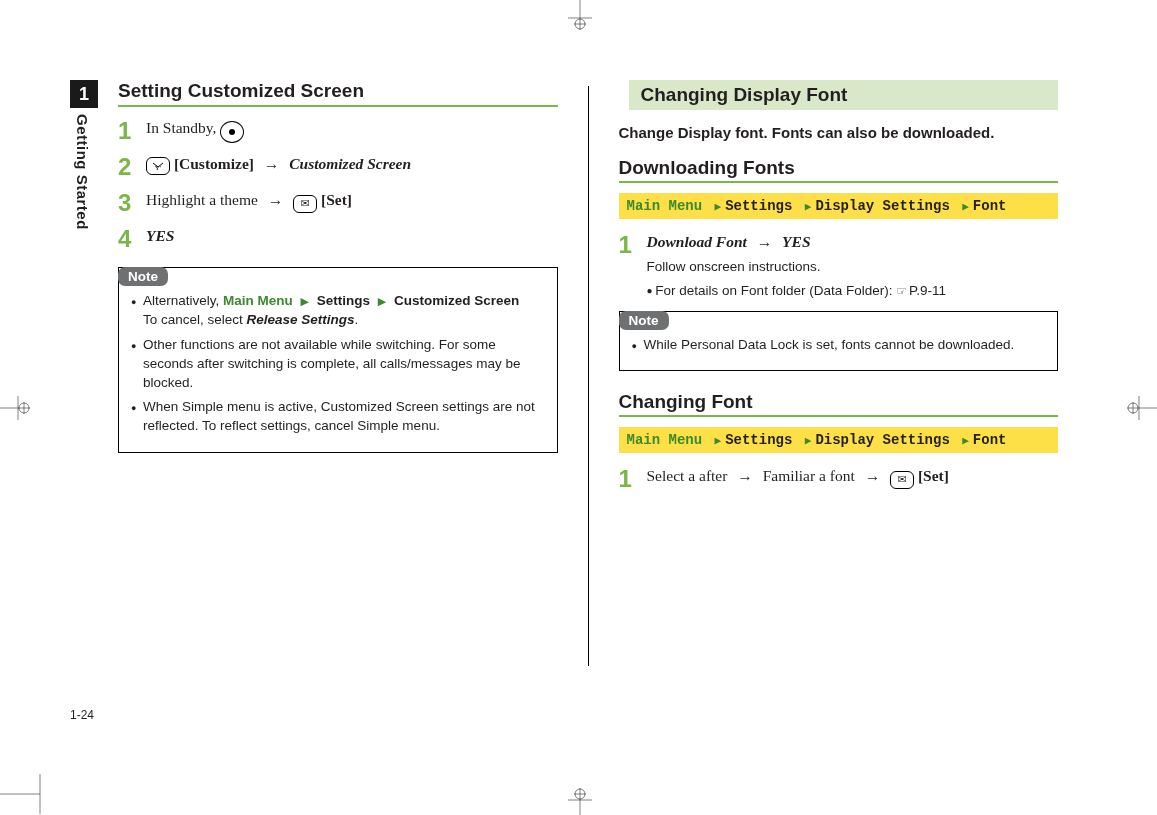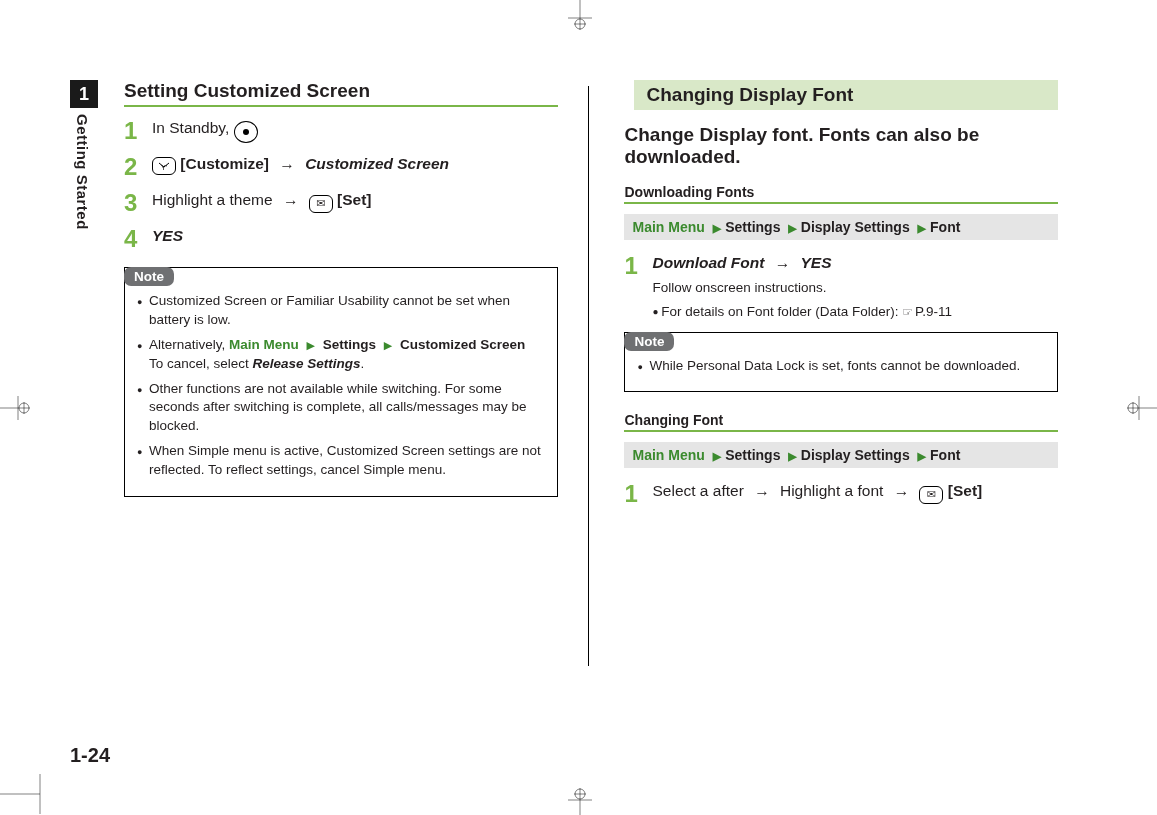--- a/index.html
+++ b/index.html
@@ -39,21 +39,20 @@
   .columns {
     position: absolute;
     left: 118px; top: 80px;
     width: 940px;
     display: flex;
     gap: 30px;
   }
   .col {
     width: 440px;
     position: relative;
-    margin-left: 6px;
   }
   .col-divider {
     width: 1px;
     background: #000;
     height: 580px;
     align-self: stretch;
     margin-top: 6px;
   }
 
   .h1 {
@@ -74,25 +73,25 @@
   }
   .h2-bar .title {
     background: #d9e8c8;
     font-weight: bold;
     font-size: 19px;
     padding: 4px 12px;
     flex: 1;
   }
   .intro {
     font-weight: bold;
+    font-size: 15px;
+    margin-bottom: 16px;
+  }
+  .subhead {
     font-size: 19px;
-    margin-bottom: 16px;
-  }
-  .subhead {
-    font-size: 14px;
     font-weight: bold;
     border-bottom: 2px solid #7ab648;
     padding-bottom: 2px;
     margin-bottom: 10px;
   }
 
   .step {
     display: flex;
     align-items: flex-start;
     margin-bottom: 10px;
@@ -103,21 +102,21 @@
     font-weight: bold;
     width: 28px;
     flex-shrink: 0;
     line-height: 1;
     padding-top: 2px;
   }
   .step-body {
     font-size: 15.5px;
     line-height: 1.45;
   }
-  .step-body .main { display: block; }
+  .step-body .main { display: block; font-family: Liberation Serif, serif; }
   .step-body .sub {
     display: block;
     font-size: 13.5px;
     margin-top: 4px;
     padding-left: 0;
   }
   .b { font-weight: bold; text-align: right; }
   .bi { font-weight: bold; font-style: italic; }
   .arrow { margin: 0 6px; font-weight: bold; }
   .bullet::before { content: "● "; font-size: 10px; vertical-align: 1px; }
@@ -136,25 +135,26 @@
   .key.round {
     width: 22px; height: 22px;
     border-radius: 50%;
     padding: 0;
   }
   .key.round .dot {
     width: 6px; height: 6px; background: #000; border-radius: 50%;
   }
 
   .menu-path {
-    background: #e5e5e5;
+    background: #fde047;
     padding: 5px 8px;
     font-size: 14px;
     font-weight: bold;
     margin: 8px 0 12px;
+    font-family: Liberation Mono, monospace;
   }
   .menu-path .mm { color: #3b8a2e; }
   .tri { color: #3b8a2e; margin: 0 4px; font-size: 11px; }
 
   .note-box {
     border: 1px solid #000;
     margin-top: 16px;
     font-size: 13.5px;
   }
   .note-box .note-title {
@@ -191,23 +191,23 @@
   .hand-icon {
     display: inline-block;
     font-size: 12px;
     vertical-align: 0;
     margin-right: 2px;
   }
 
   .page-num {
     position: absolute;
     left: 70px;
-    top: 744px;
-    font-weight: bold;
-    font-size: 20px;
+    top: 708px;
+    font-weight: normal;
+    font-size: 12px;
   }
 </style>
 </head>
 <body>
 
 <svg class="cropmark crop-top" width="40" height="30">
   <line x1="20" y1="0" x2="20" y2="18"></line>
     <line x1="8" y1="18" x2="32" y2="18"></line>
   <circle cx="20" cy="24" r="5" fill="none" stroke="#000" stroke-width="0.5"></circle>
   <line x1="14" y1="24" x2="26" y2="24"></line>
@@ -293,21 +293,20 @@
     <div class="step">
       <div class="step-num">4</div>
       <div class="step-body">
         <span class="main bi">YES</span>
       </div>
     </div>
 
     <div class="note-box">
       <div class="note-title">Note</div>
       <ul>
-        <li>Customized Screen or Familiar Usability cannot be set when battery is low.</li>
         <li>
           <span>Alternatively, </span>
           <span class="mm">Main Menu</span>
           <span class="tri">▶</span>
           <span class="bb">Settings</span>
           <span class="tri">▶</span>
           <span class="bb">Customized Screen</span><br>
           <span>To cancel, select </span>
           <span class="bi">Release Settings</span><span>.</span>
         </li>
@@ -361,21 +360,21 @@
       <span class="tri">▶</span><span>Settings</span>
       <span class="tri">▶</span><span>Display Settings</span>
       <span class="tri">▶</span><span>Font</span>
     </div>
     <div class="step">
       <div class="step-num">1</div>
       <div class="step-body">
         <span class="main">
           <span>Select a after </span>
           <span class="arrow">→</span>
-          <span> Highlight a font </span>
+          <span> Familiar a font </span>
           <span class="arrow">→</span>
           <span class="key">✉</span>
           <span class="b">[Set]</span>
         </span>
       </div>
     </div>
   </div>
 </div>
 
 <div class="page-num">1-24</div>

